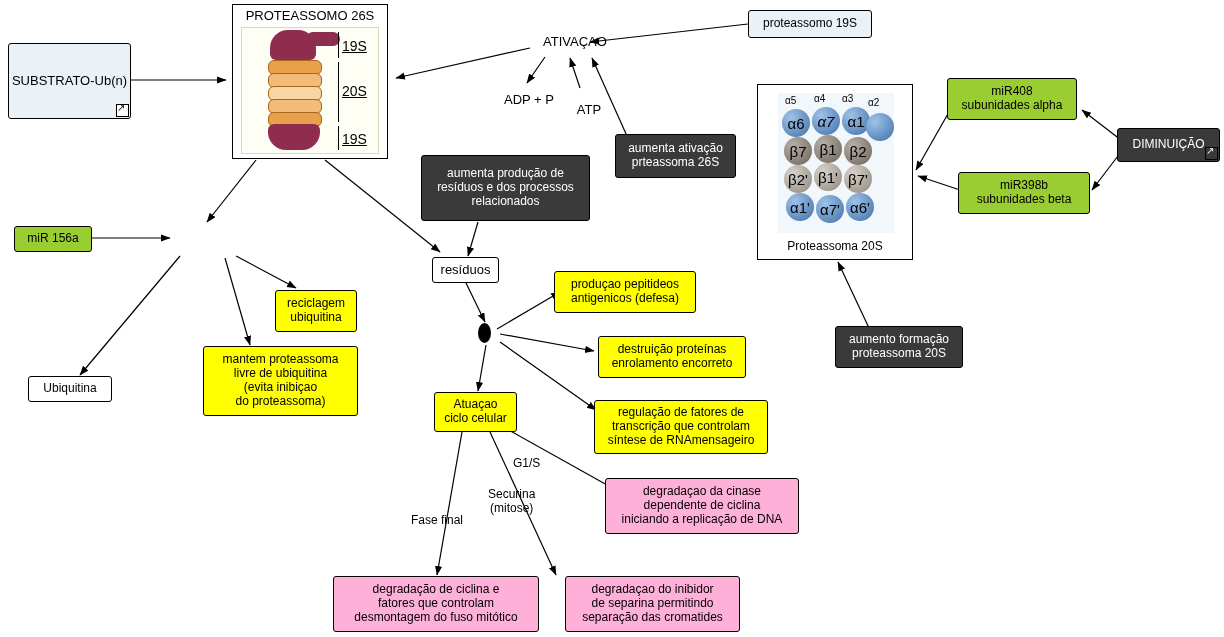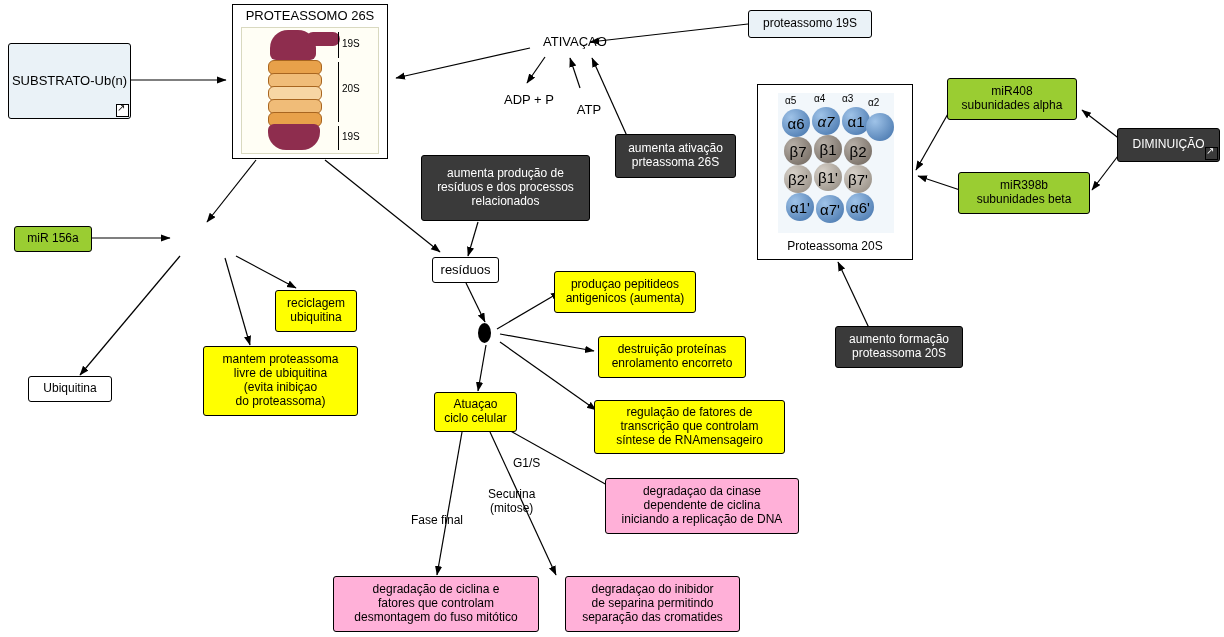--- a/index.html
+++ b/index.html
@@ -92,21 +92,21 @@
     font-size: 13px;
   }
   #fig26s .inner {
     position: absolute;
     left: 8px; top: 22px;
     width: 138px; height: 127px;
     background: #fffef5;
     border: 1px solid #d9d9c0;
     box-sizing: border-box;
   }
-  .lbl-s { position: absolute; font-size: 10px; color: #000; }
+  .lbl-s { position: absolute; font-size: 14px; color: #000; text-decoration: underline; }
   .brkt { position: absolute; border-left: 1px solid #000; }
   
   #fig20s {
     position: absolute;
     left: 757px;
     top: 84px;
     width: 156px;
     height: 176px;
     border: 1px solid #000;
     background: #ffffff;
@@ -292,29 +292,29 @@
 
   <div class="node n-box n-yellow" style="left:203px; top:346px; width:155px; height:70px; font-size:12px;">
     <span>mantem proteassoma
 livre de ubiquitina
 (evita inibiçao
 do proteassoma)</span>
   </div>
 
   <div class="node n-box n-yellow" style="left:554px; top:271px; width:142px; height:42px; font-size:12px;">
     <span>produçao pepitideos
-antigenicos (aumenta)</span>
+antigenicos (defesa)</span>
   </div>
 
   <div class="node n-box n-yellow" style="left:598px; top:336px; width:148px; height:42px; font-size:12px;">
     <span>destruição proteínas
 enrolamento encorreto</span>
   </div>
 
-  <div class="node n-box n-yellow" style="left:594px; top:400px; width:191px; height:54px; font-size:12px;">
+  <div class="node n-box n-yellow" style="left:594px; top:400px; width:174px; height:54px; font-size:12px;">
     <span>regulação de fatores de
 transcrição que controlam
 síntese de RNAmensageiro</span>
   </div>
 
   <div class="node n-box n-yellow" style="left:434px; top:392px; width:83px; height:40px; font-size:12px;">
     <span>Atuaçao
 ciclo celular</span>
   </div>
 

